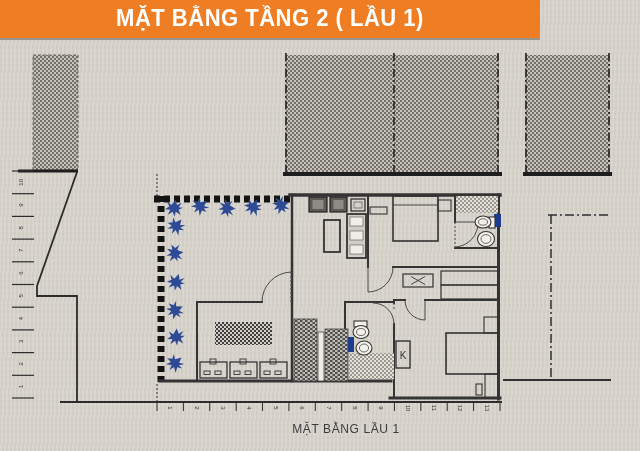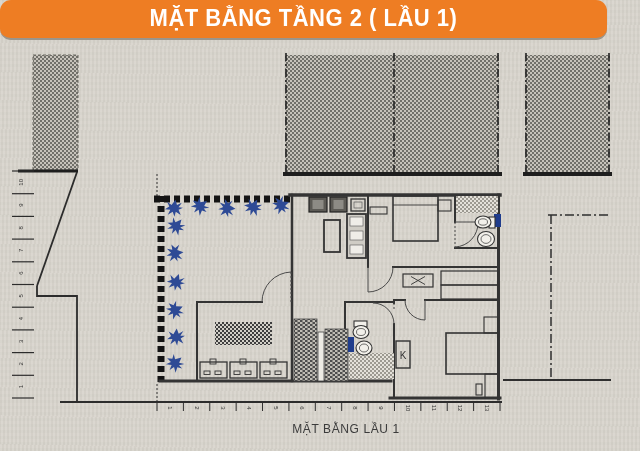--- a/index.html
+++ b/index.html
@@ -9,26 +9,25 @@
     background:var(--paper,#d8d4cc);
   }
   .paper-texture{
     position:absolute;inset:0;
     background:
       repeating-linear-gradient(92deg, rgba(255,255,255,0.06) 0 2px, rgba(0,0,0,0.025) 2px 4px),
       repeating-linear-gradient(0deg, rgba(0,0,0,0.012) 0 3px, rgba(255,255,255,0.02) 3px 6px);
     pointer-events:none;
   }
   .banner{
-    position:absolute;left:0;top:0;width:607px;height:38px;
+    position:absolute;left:0;top:0;width:540px;height:38px;
     background:var(--banner_orange,#ee7d23);
     border-bottom:2px solid #9a958c;
     display:flex;align-items:center;justify-content:center;
     z-index:5;
-    border-radius:11px;
   }
   .banner .title{
     color:#fff;font-size:22px;font-weight:bold;letter-spacing:0.5px;
     transform:scaleY(1.05);
   }
   svg.plan{position:absolute;left:0;top:0;z-index:2;}
   .caption{
     position:absolute;left:40px;top:422px;width:612px;height:13px;
     text-align:center;font-size:12px;font-weight:normal;color:#3b3b3b;
     letter-spacing:0.6px;z-index:3;

